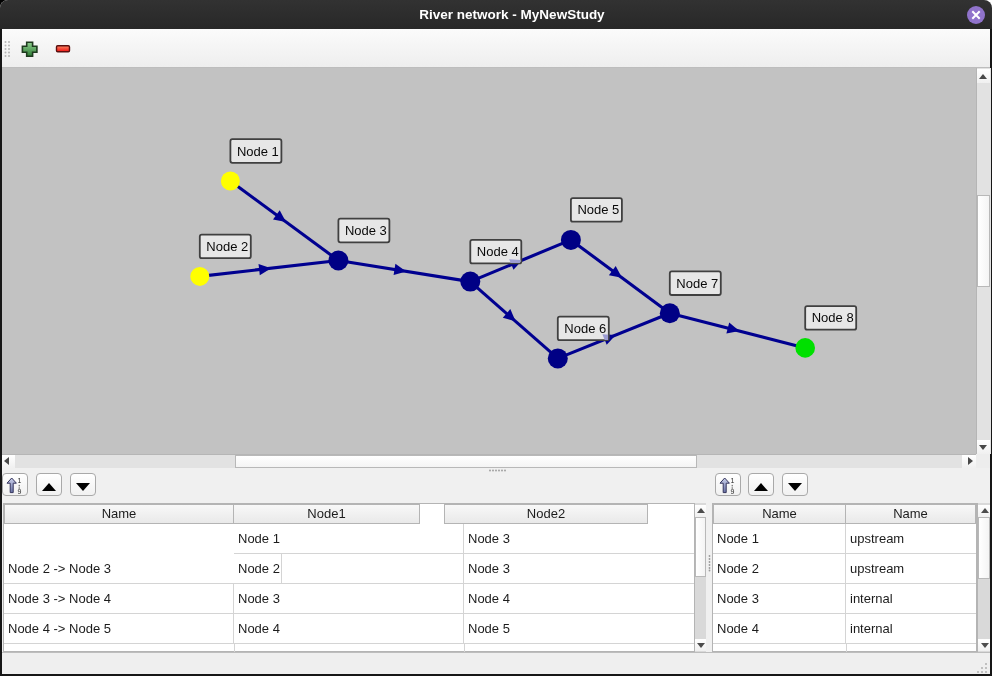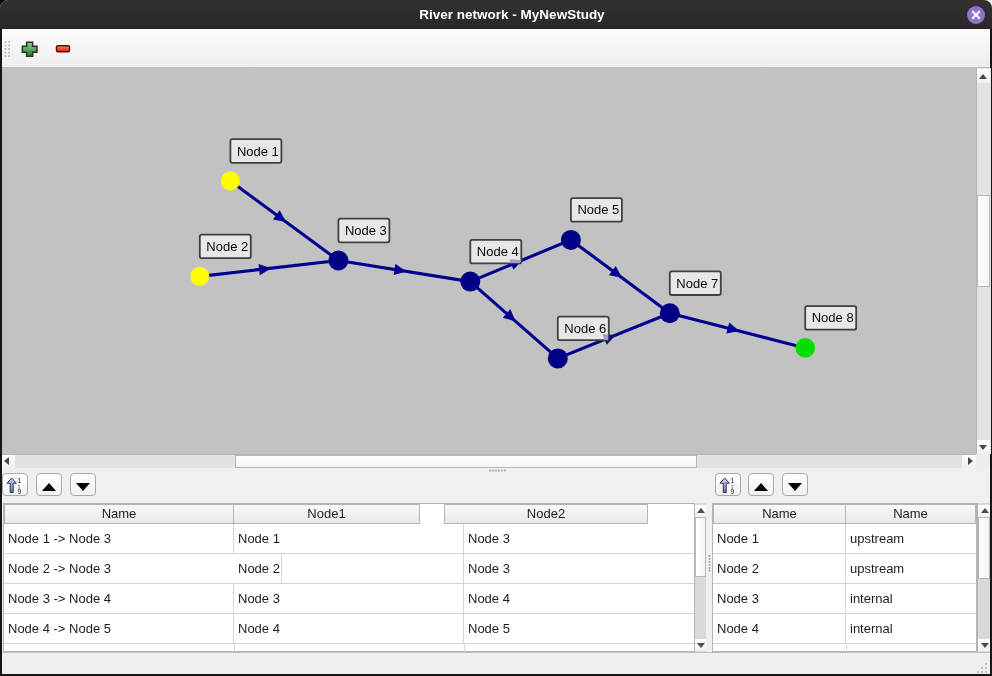--- a/index.html
+++ b/index.html
@@ -209,21 +209,20 @@
     <text x="13.4" y="8.2" font-size="7" fill="#2a2a2a">1</text>
     <rect x="14.6" y="9.9" width="1.3" height="1.5" fill="#777"></rect>
       <rect x="14.6" y="12.3" width="1.3" height="1.5" fill="#777"></rect>
     <text x="13.4" y="18.6" font-size="7" fill="#2a2a2a">9</text>
   </svg>
 
   <div class="tbl" style="left:3px;top:503.4px;width:703px;height:148.6px;border:1px solid #b4b4b4;box-sizing:border-box;">
     <div class="hdr" style="left:0px;width:230px;">Name</div>
     <div class="hdr" style="left:229px;width:187px;">Node1</div>
     <div class="hdr" style="left:440px;width:204px;">Node2</div>
-    <div class="cell" style="left:0px;top:19.6px;width:230px;">Node 1 -&gt; Node 3</div>
     <div class="cell" style="left:230px;top:19.6px;width:230px;">Node 1</div>
     <div class="cell" style="left:460px;top:19.6px;width:230px;border-right:none;">Node 3</div>
     <div class="cell" style="left:0px;top:49.6px;width:278px;">Node 2 -&gt; Node 3</div>
     <div class="cell" style="left:230px;top:49.6px;width:230px;">Node 2</div>
     <div class="cell" style="left:460px;top:49.6px;width:230px;border-right:none;">Node 3</div>
     <div class="cell" style="left:0px;top:79.6px;width:230px;">Node 3 -&gt; Node 4</div>
     <div class="cell" style="left:230px;top:79.6px;width:230px;">Node 3</div>
     <div class="cell" style="left:460px;top:79.6px;width:230px;border-right:none;">Node 4</div>
     <div class="cell" style="left:0px;top:109.6px;width:230px;">Node 4 -&gt; Node 5</div>
     <div class="cell" style="left:230px;top:109.6px;width:230px;">Node 4</div>

